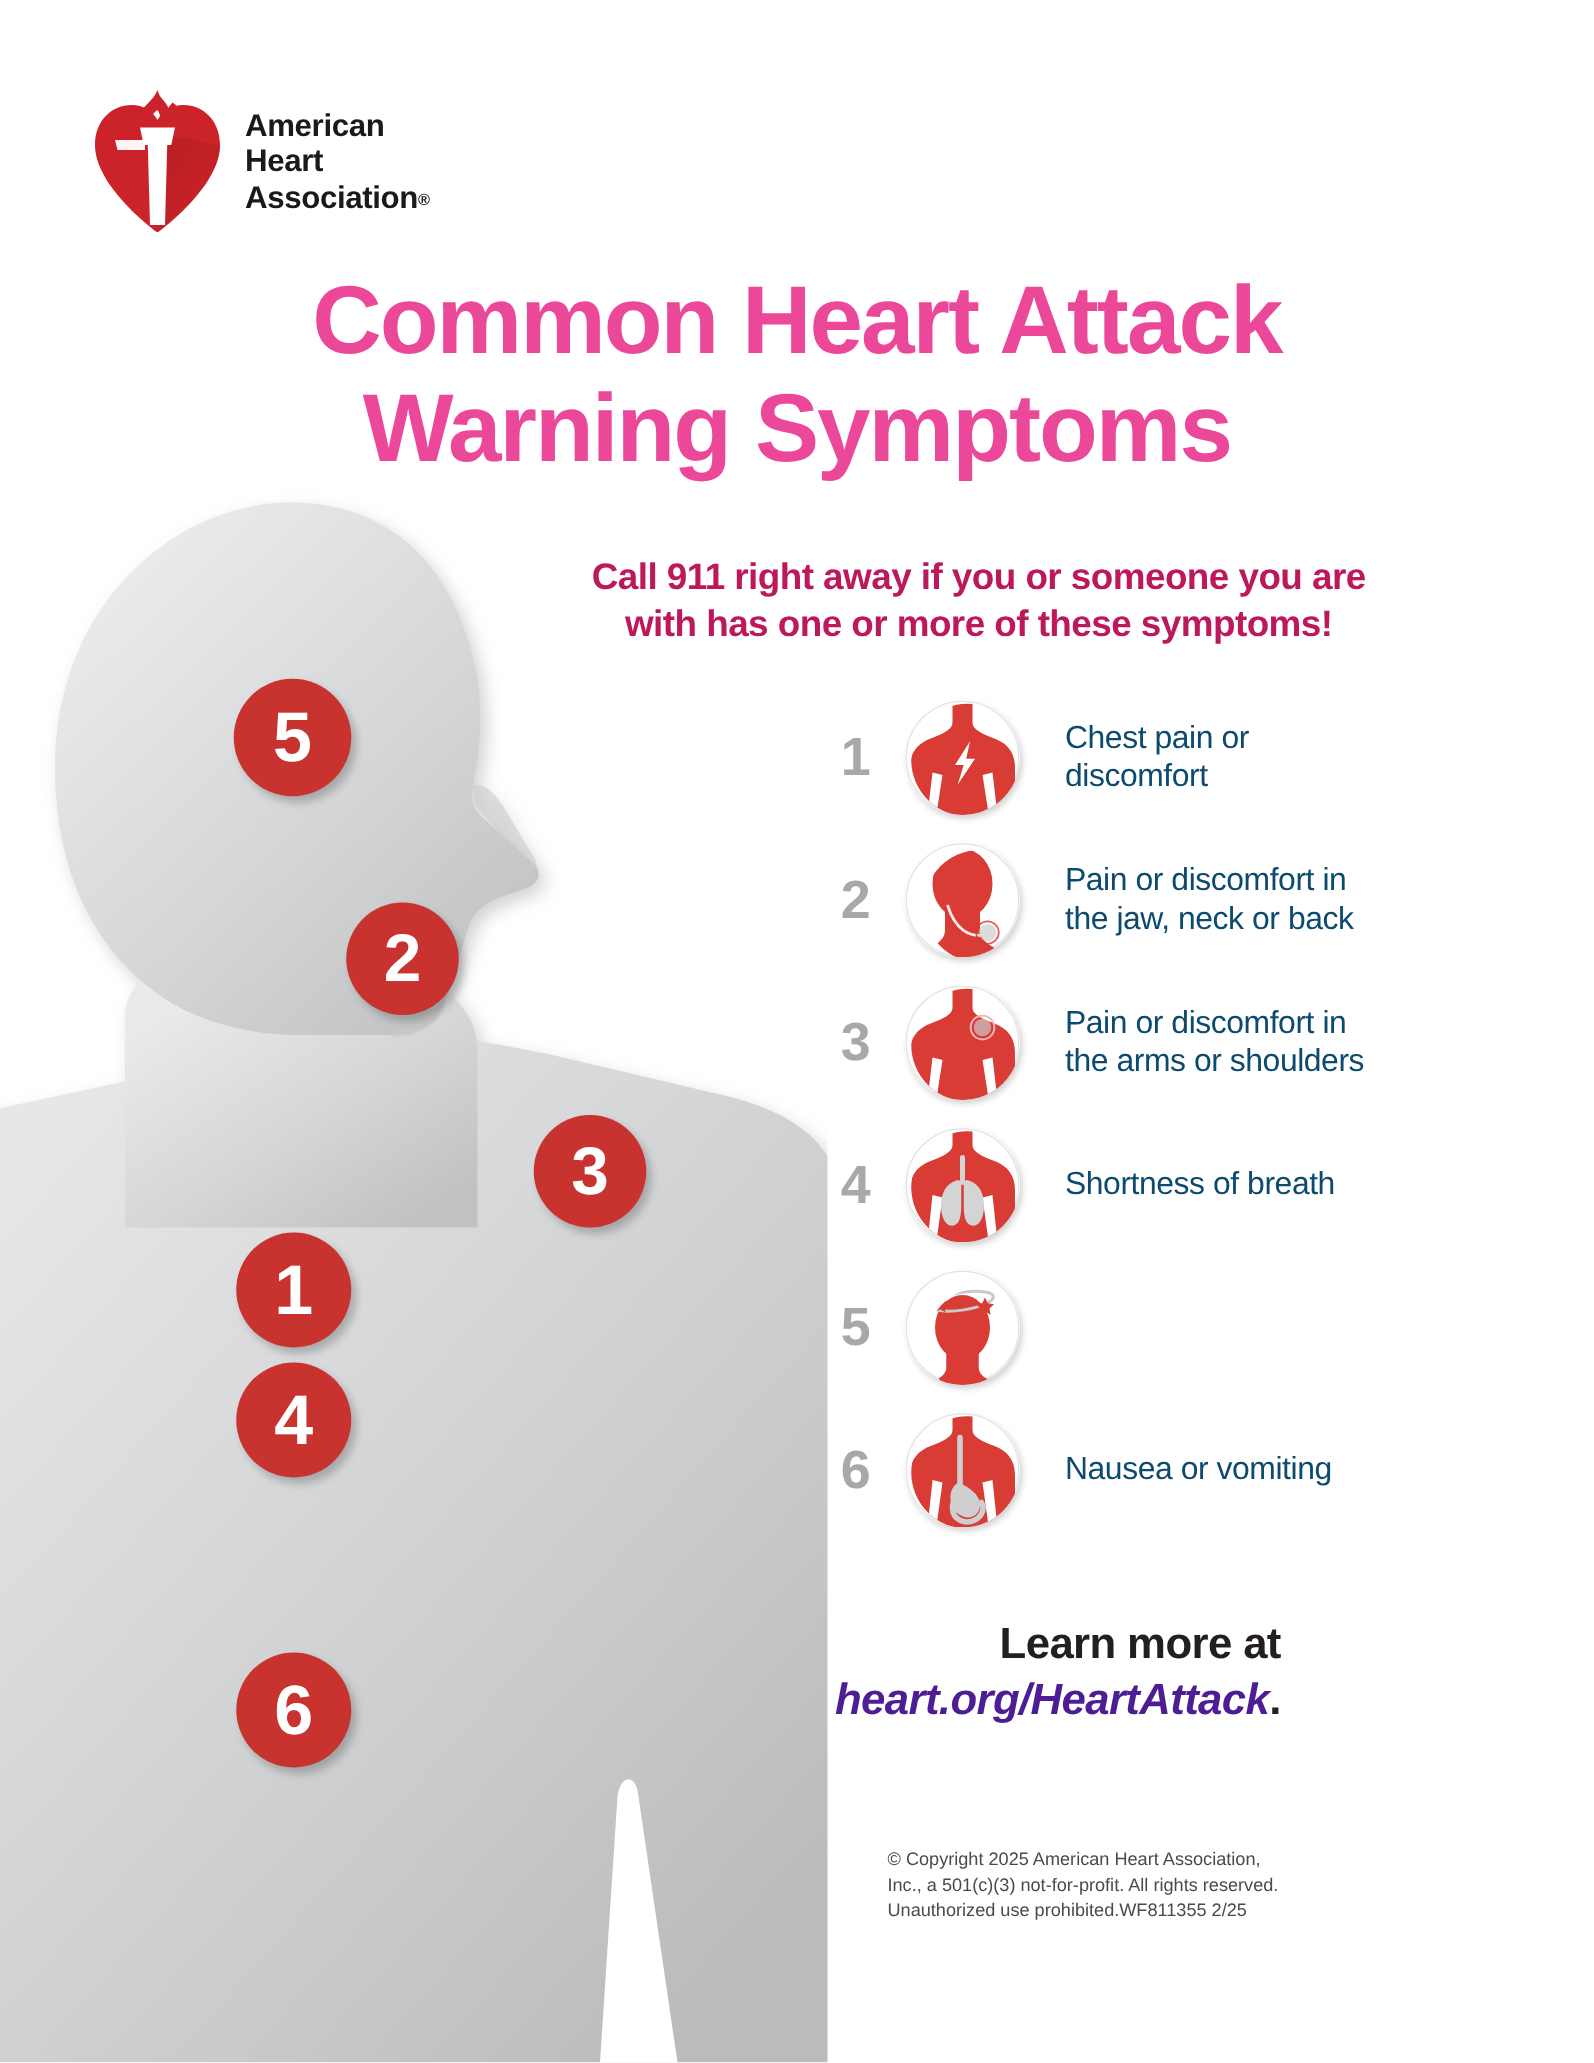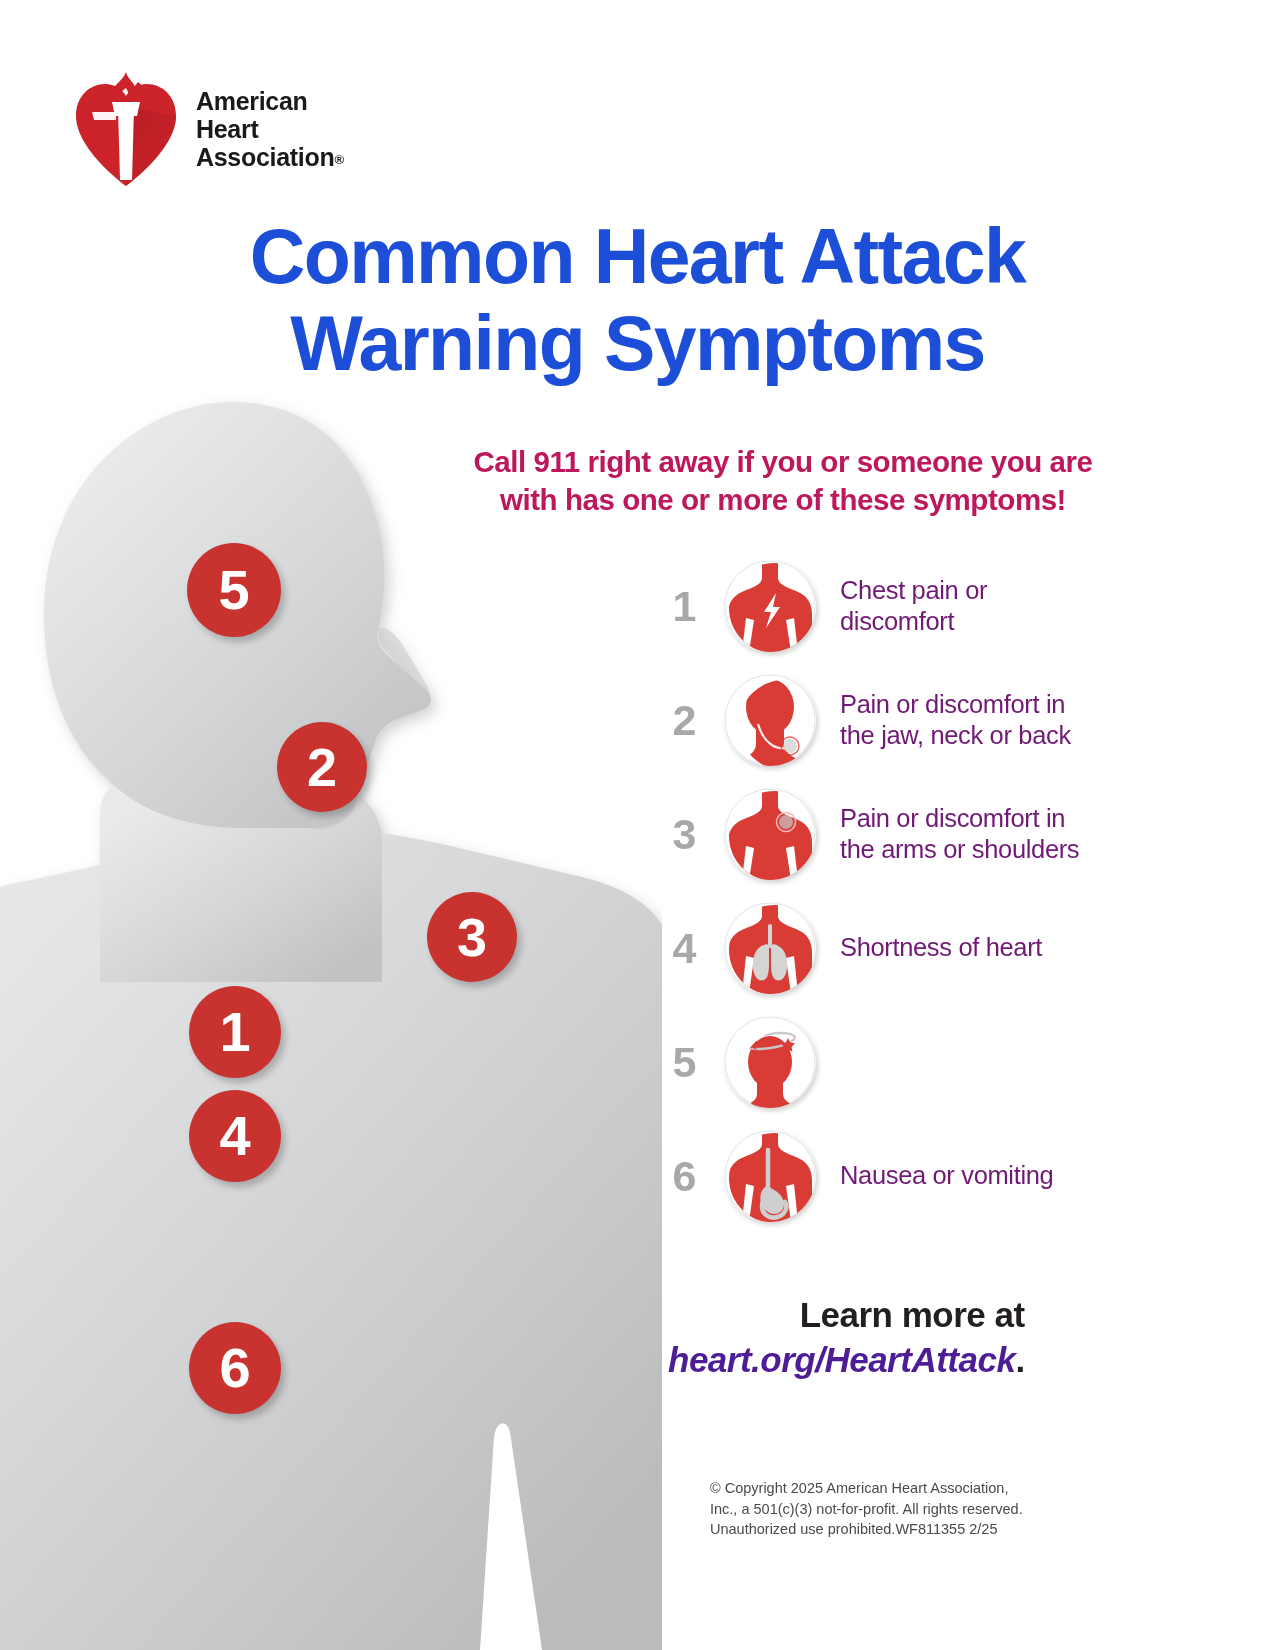--- a/index.html
+++ b/index.html
@@ -22,21 +22,21 @@
     line-height: 1.13;
     color: #1a1a1a;
     letter-spacing: -0.3px;
   }
   .logo-words .reg { font-size: 13px; vertical-align: 2px; }
 
   
   .title {
     position: absolute; left: 0; top: 213px; width: 1275px;
     text-align: center;
-    color: #1d4ed8;
+    color: #ec4899;
     font-family: "Liberation Sans", sans-serif;
     font-weight: bold;
     font-size: 77px;
     line-height: 1.13;
     letter-spacing: -1.6px;
     white-space: pre-line;
   }
 
   
   .silhouette { position: absolute; left: -18px; top: 392px; width: 680px; height: 1258px; }
@@ -91,22 +91,22 @@
     width: 92px; height: 92px;
     margin-left: 20px;
     border-radius: 50%;
     background: #ffffff;
     overflow: hidden;
     position: relative;
     box-shadow: 2px 3px 5px rgba(0,0,0,0.18);
   }
   .symptom-icon svg { display: block; width: 92px; height: 92px; }
   .symptom-text {
-    margin-left: 24px;
-    color: #701a75;
+    margin-left: 36px;
+    color: #0c4a6e;
     font-family: "Liberation Sans", sans-serif;
     font-size: 25.5px;
     line-height: 1.22;
     letter-spacing: -0.35px;
     white-space: pre-line;
   }
 
   
   .learn {
     position: absolute; left: 668px; top: 1293px;
@@ -303,21 +303,21 @@
           <g clip-path="circle(45px at 46px 46px)">
             <path d="M38 2 L38 14 C38 20 30 23 20 27 C10 31 4 38 4 50 L4 92 L88 92 L88 50 C88 38 82 31 72 27 C62 23 54 20 54 14 L54 2 Z" fill="#D93B35"></path>
             <path d="M22 54 L18 92 L25 92 L30 56 Z" fill="#fff"></path>
             <path d="M70 54 L74 92 L67 92 L62 56 Z" fill="#fff"></path>
             <rect x="44" y="22" width="4" height="24" rx="2" fill="#d4d4d4"></rect>
             <path d="M43 42 C32 44 28 54 29 66 C30 76 35 80 40 78 C44 76 45 70 45 62 L45 44 Z" fill="#d4d4d4"></path>
             <path d="M49 42 C60 44 64 54 63 66 C62 76 57 80 52 78 C48 76 47 70 47 62 L47 44 Z" fill="#d4d4d4"></path>
           </g>
         </svg>
       </div>
-      <div class="symptom-text">Shortness of heart</div>
+      <div class="symptom-text">Shortness of breath</div>
     </div>
 
     <div class="symptom-row">
       <div class="symptom-num">5</div>
       <div class="symptom-icon">
         <svg viewBox="0 0 92 92">
           <circle cx="46" cy="46" r="45" fill="#fff" stroke="#e2e2e2" stroke-width="1"></circle>
           <g clip-path="circle(45px at 46px 46px)">
             <ellipse cx="46" cy="46" rx="22" ry="26" fill="#D93B35"></ellipse>
             <path d="M33 62 L33 78 C33 86 22 89 16 92 L76 92 C70 89 59 86 59 78 L59 62 Z" fill="#D93B35"></path>

